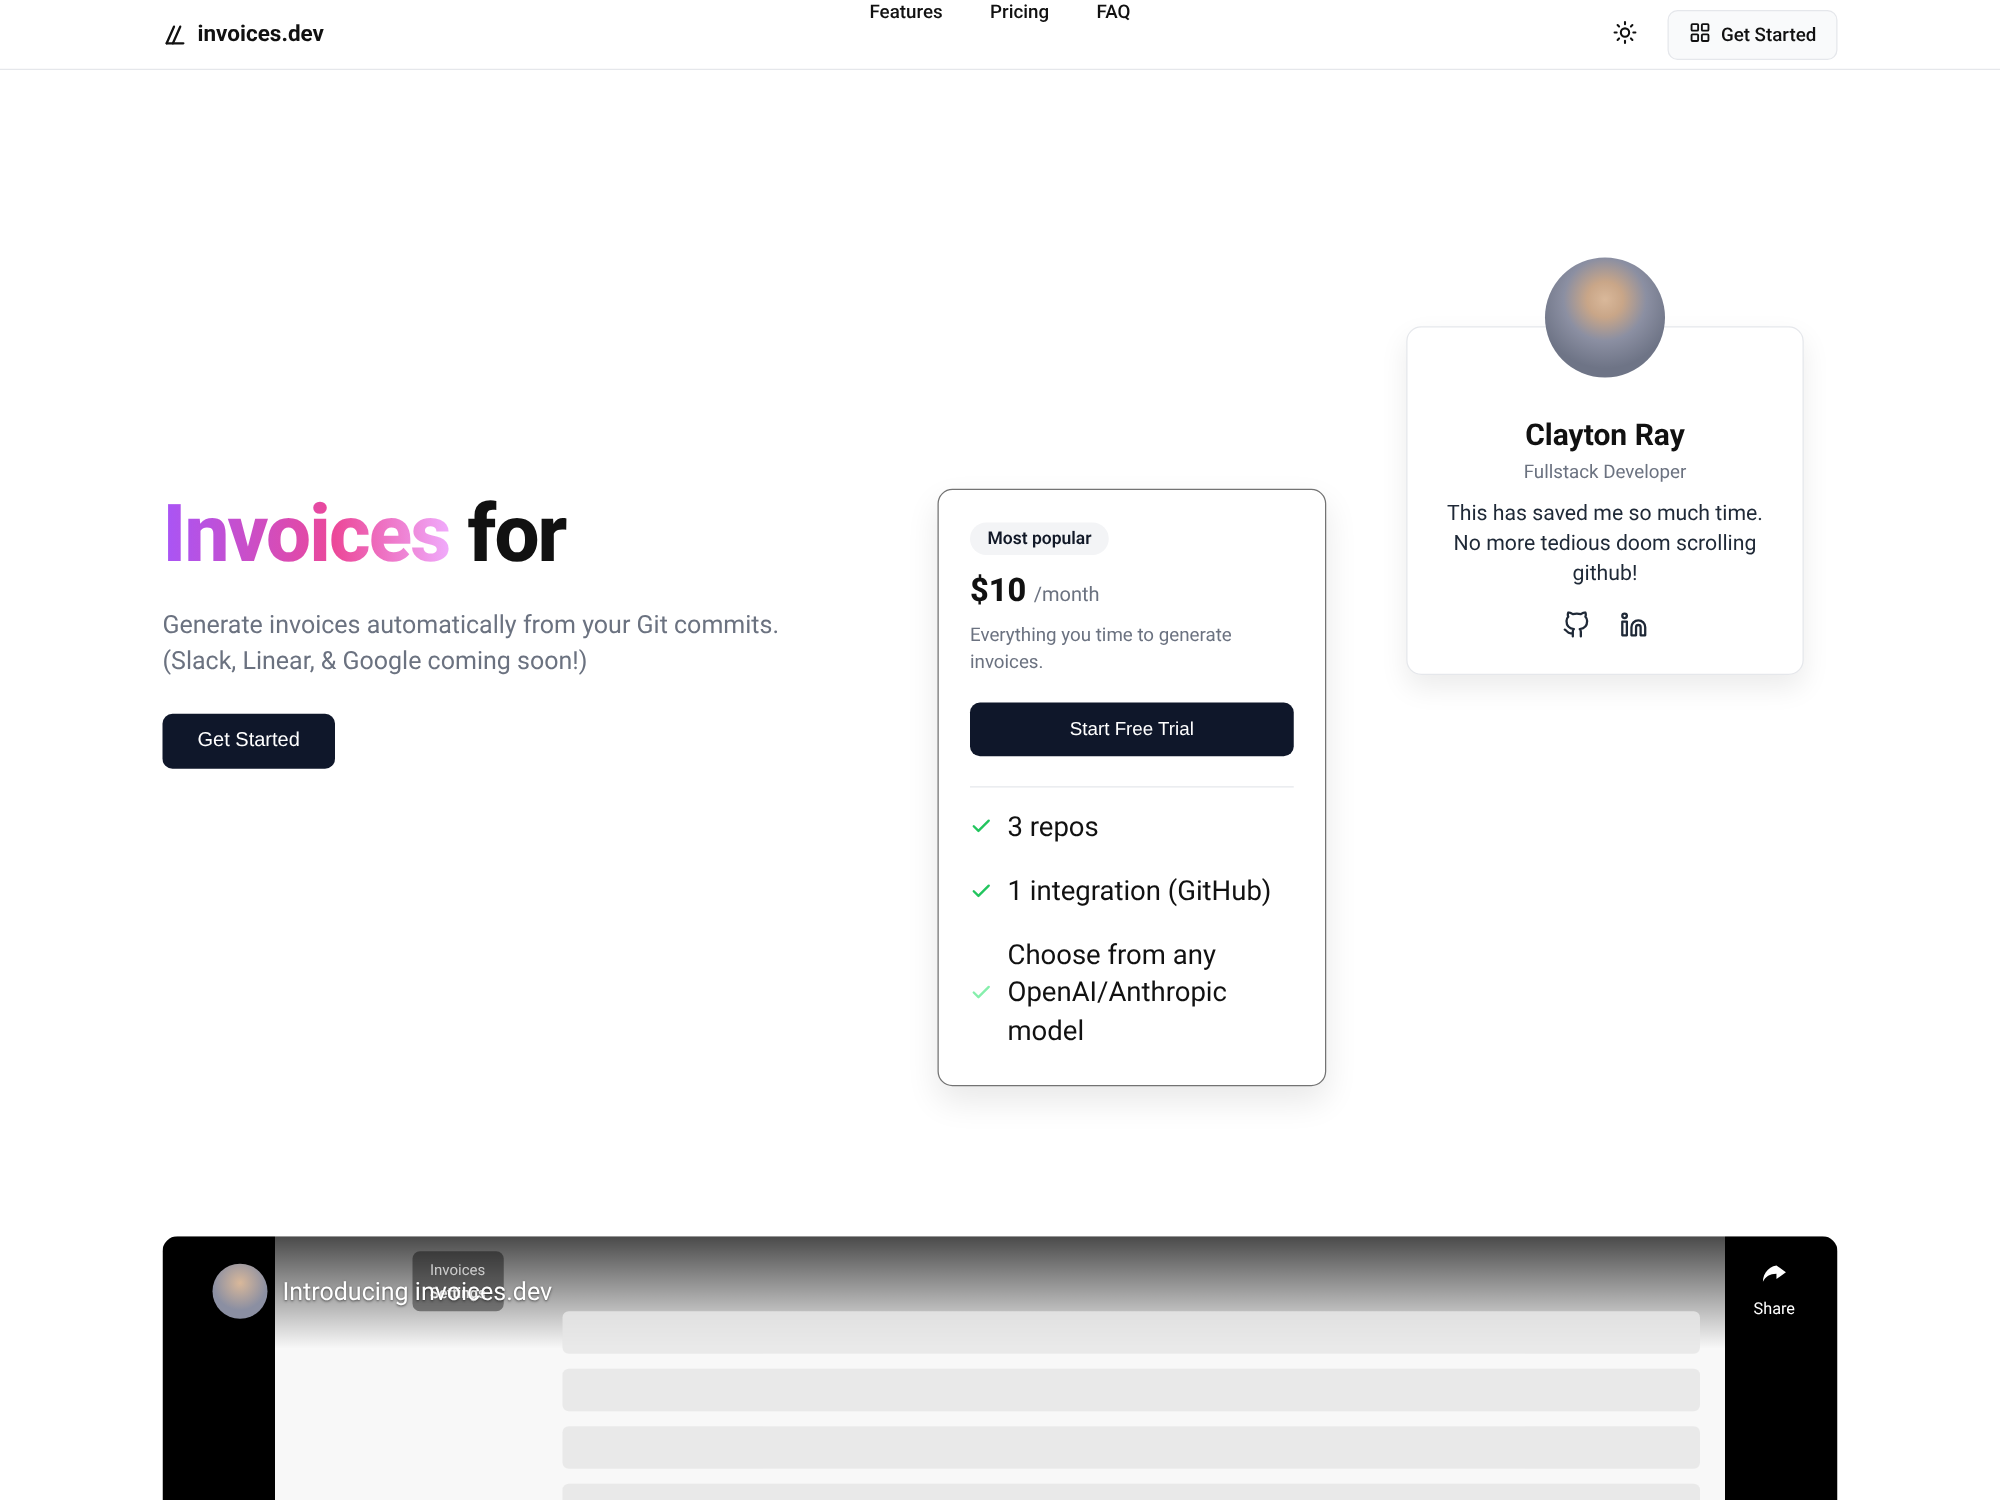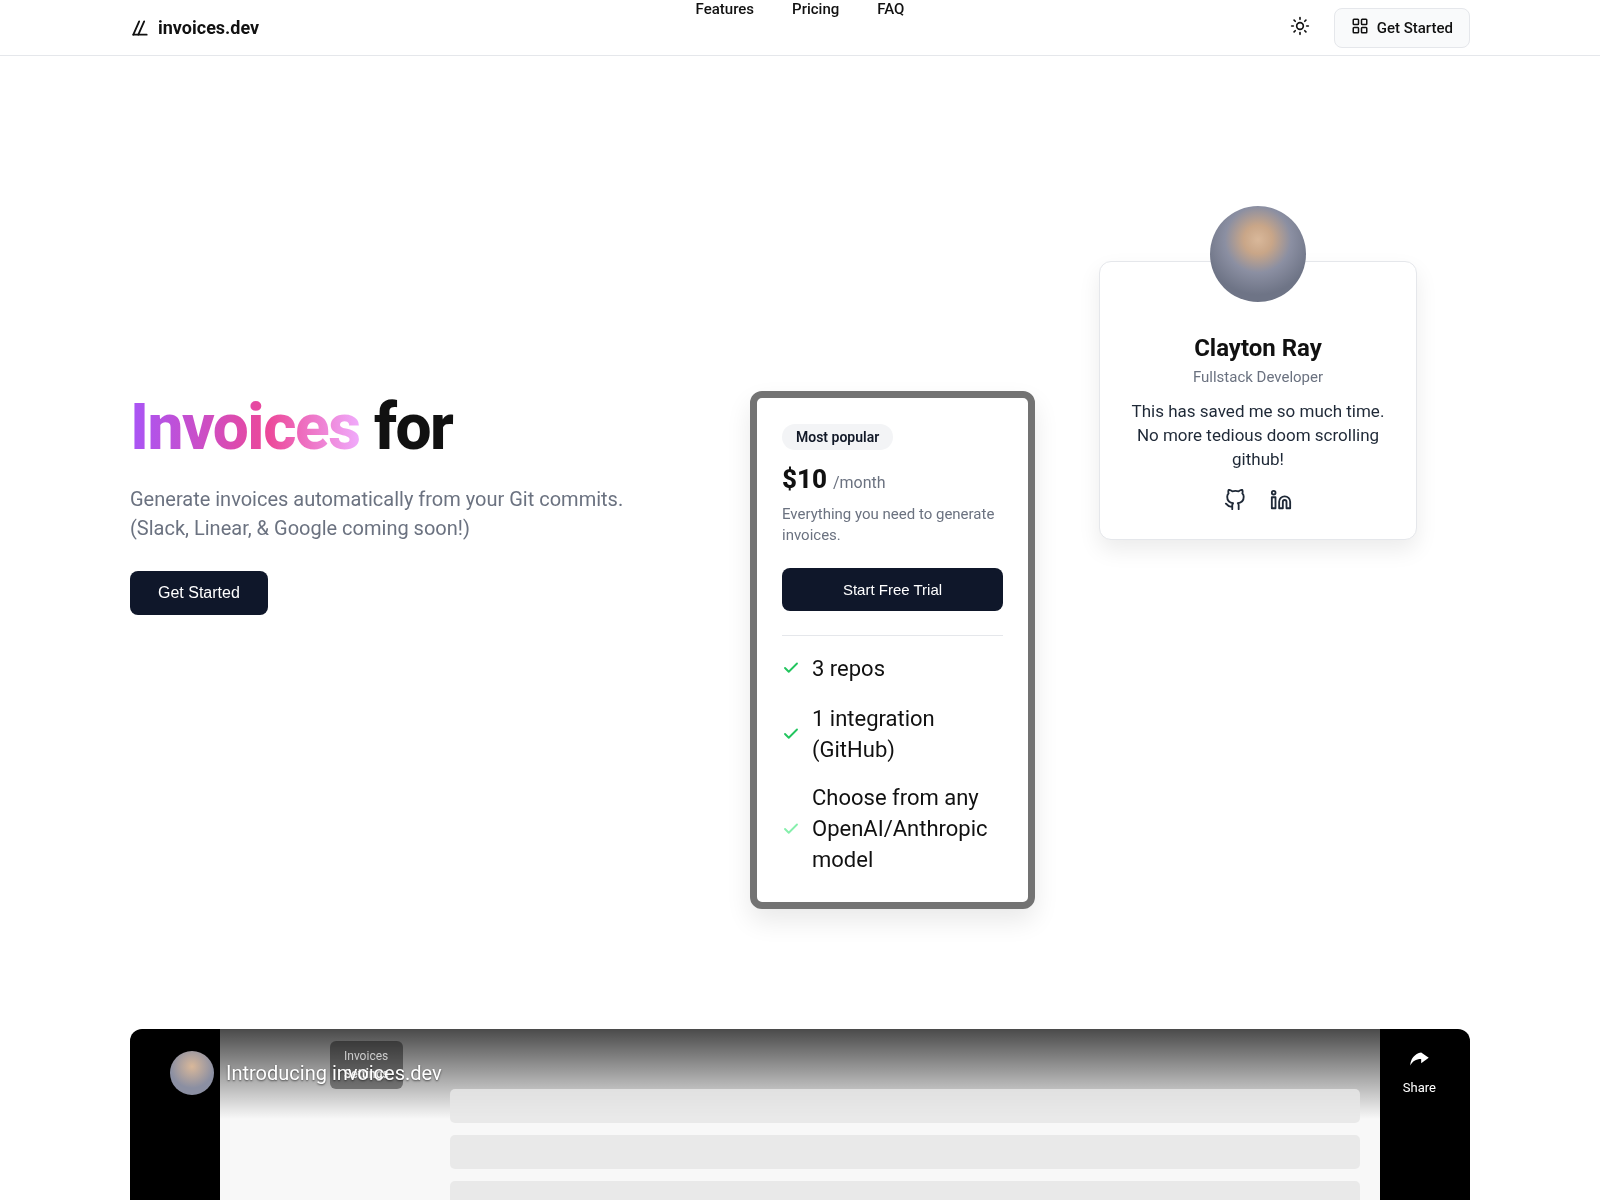--- a/index.html
+++ b/index.html
@@ -124,22 +124,22 @@
       padding: 13px 28px;
       border-radius: 8px;
       font-size: 16px;
       font-weight: 500;
       border: none;
       cursor: pointer;
     }
     
     .price-card {
       margin-top: 185px;
-      width: 285px;
-      border: 7px solid #737373;
+      width: 311px;
+      border: 1px solid #737373;
       border-radius: 12px;
       padding: 26px 25px;
       background: #fff;
       box-shadow: 0 12px 26px rgba(0,0,0,.09);
     }
     .badge {
       display: inline-block;
       font-size: 14px;
       font-weight: 600;
       color: #111827;
@@ -398,21 +398,21 @@
       </p>
       <button class="hero-cta">Get Started</button>
     </div>
 
     <div class="price-card">
       <span class="badge">Most popular</span>
       <div class="price-row">
         <span class="price">$10</span>
         <span class="period">/month</span>
       </div>
-      <p class="price-desc">Everything you need to generate invoices.</p>
+      <p class="price-desc">Everything you time to generate invoices.</p>
       <button class="trial-btn">Start Free Trial</button>
       <div class="divider"></div>
       <div class="feat-list">
         <div class="feat-item">
           <span class="check">
             <svg viewBox="0 0 24 24" width="18" height="18" fill="none" stroke-width="2.5" stroke-linecap="round" stroke-linejoin="round">
                 <polyline points="4 12 9 17 20 6"></polyline>
               </svg>
           </span>
           <span>3 repos</span>

